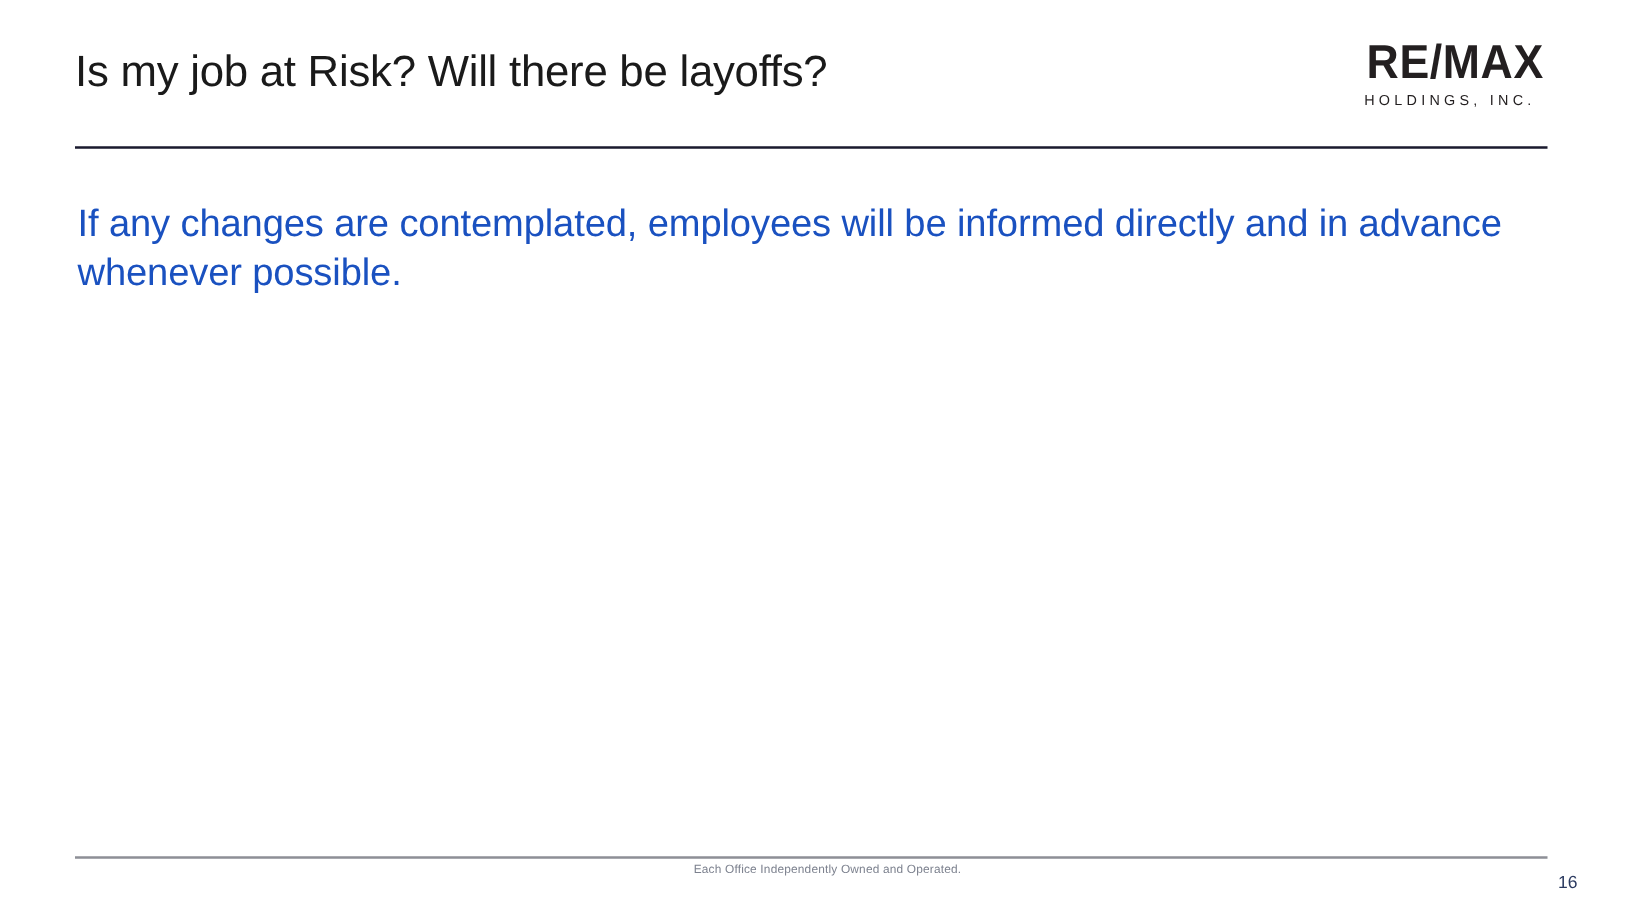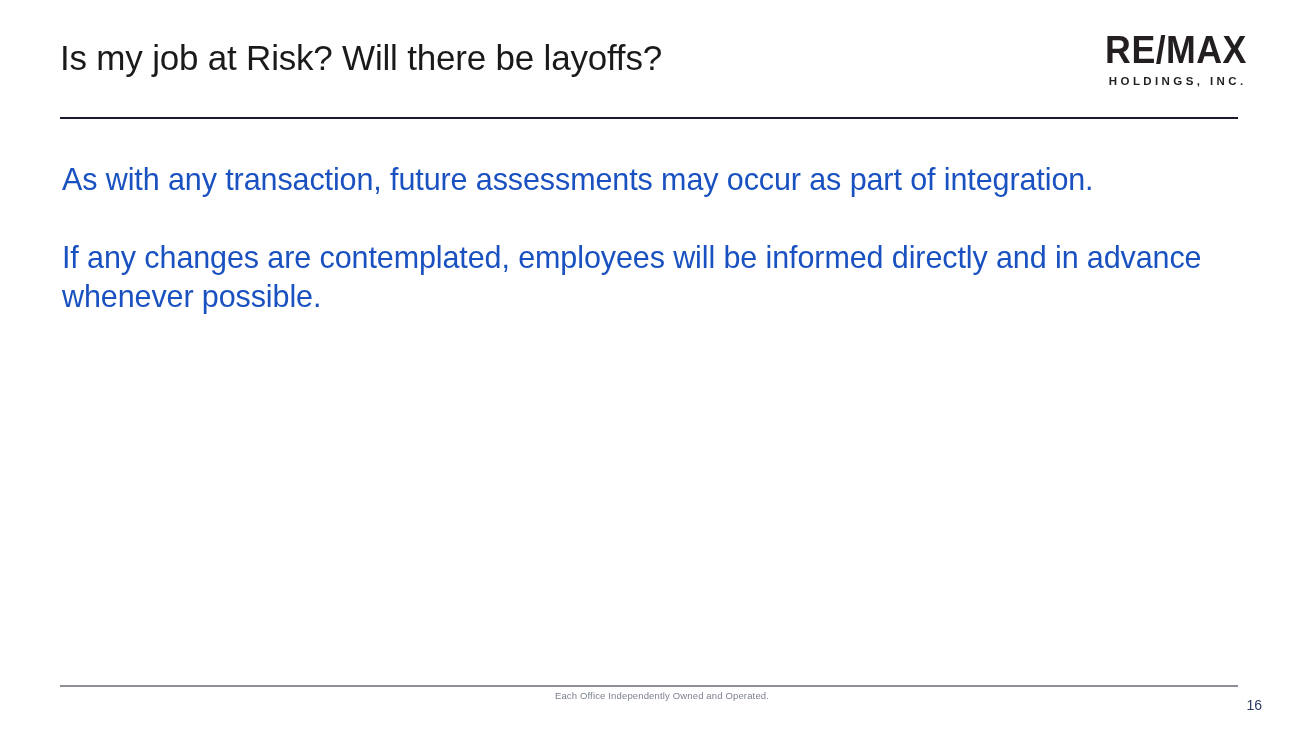--- a/index.html
+++ b/index.html
@@ -33,38 +33,38 @@
     color: #1a1a1a;
     letter-spacing: -0.2px;
     white-space: nowrap;
   }
 
   .brand-logo {
     position: absolute;
     right: 60px;
     top: 30px;
     width: 176px;
-    text-align: center;
+    text-align: left;
     user-select: none;
   }
   .brand-wordmark {
     font-size: 38px;
     line-height: 40px;
     font-weight: 700;
     color: #231f20;
     letter-spacing: 0.5px;
     transform: scaleX(0.94);
     transform-origin: center;
     white-space: nowrap;
   }
   .brand-sub {
     margin-top: 4px;
     font-size: 11.5px;
     line-height: 14px;
-    font-weight: 700;
+    font-weight: 400;
     color: #231f20;
     letter-spacing: 3.4px;
     white-space: nowrap;
     text-indent: 3.4px;
   }
 
   .header-rule {
     position: absolute;
     left: 60px;
     top: 117px;
@@ -131,21 +131,20 @@
   <div class="slide-title">Is my job at Risk? Will there be layoffs?</div>
 
   <div class="brand-logo">
     <div class="brand-wordmark">RE/MAX</div>
     <div class="brand-sub">HOLDINGS, INC.</div>
   </div>
 
   <div class="header-rule"></div>
 
   <div class="body-block">
-    <p class="body-para">As with any transaction, future assessments may occur as part of integration.</p>
     <p class="body-para">If any changes are contemplated, employees will be informed directly and in advance whenever possible.</p>
   </div>
 
   <div class="footer-rule"></div>
 
   <div class="footer-note">Each Office Independently Owned and Operated.</div>
 
   <div class="page-number">16</div>
 
 </div>

